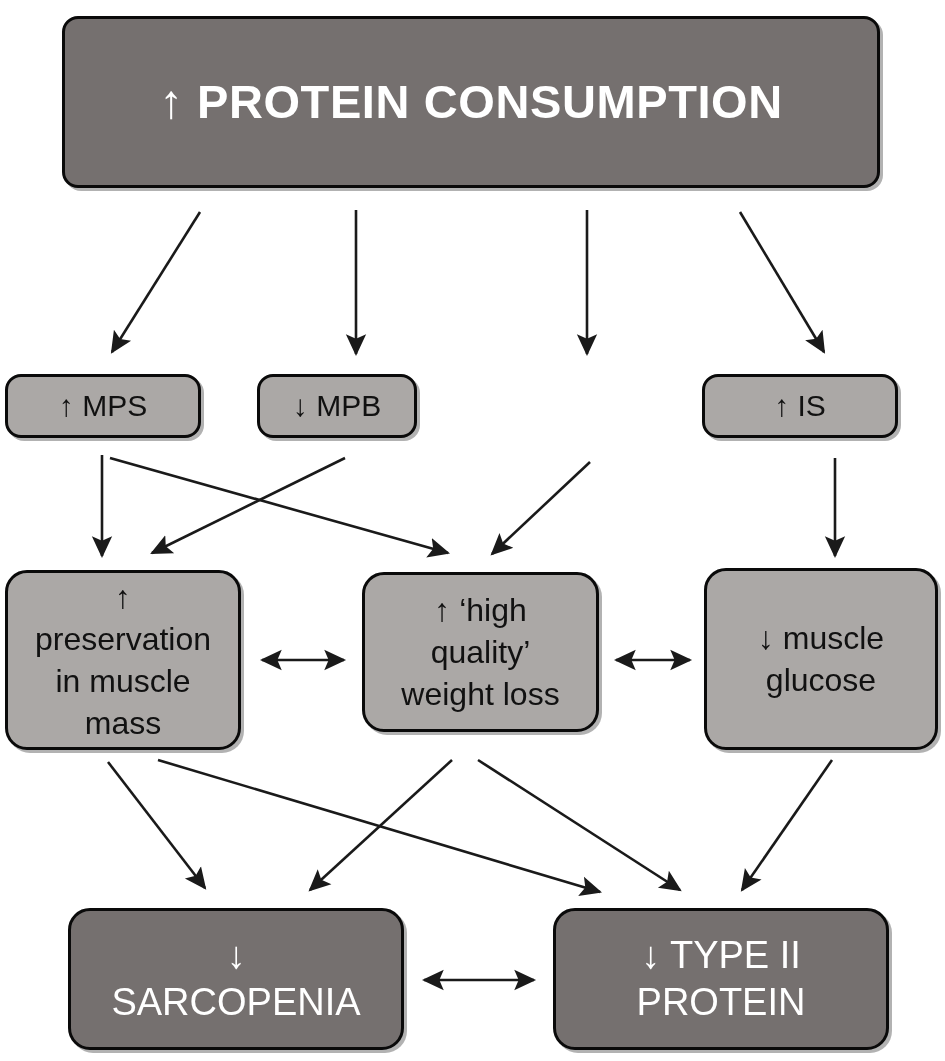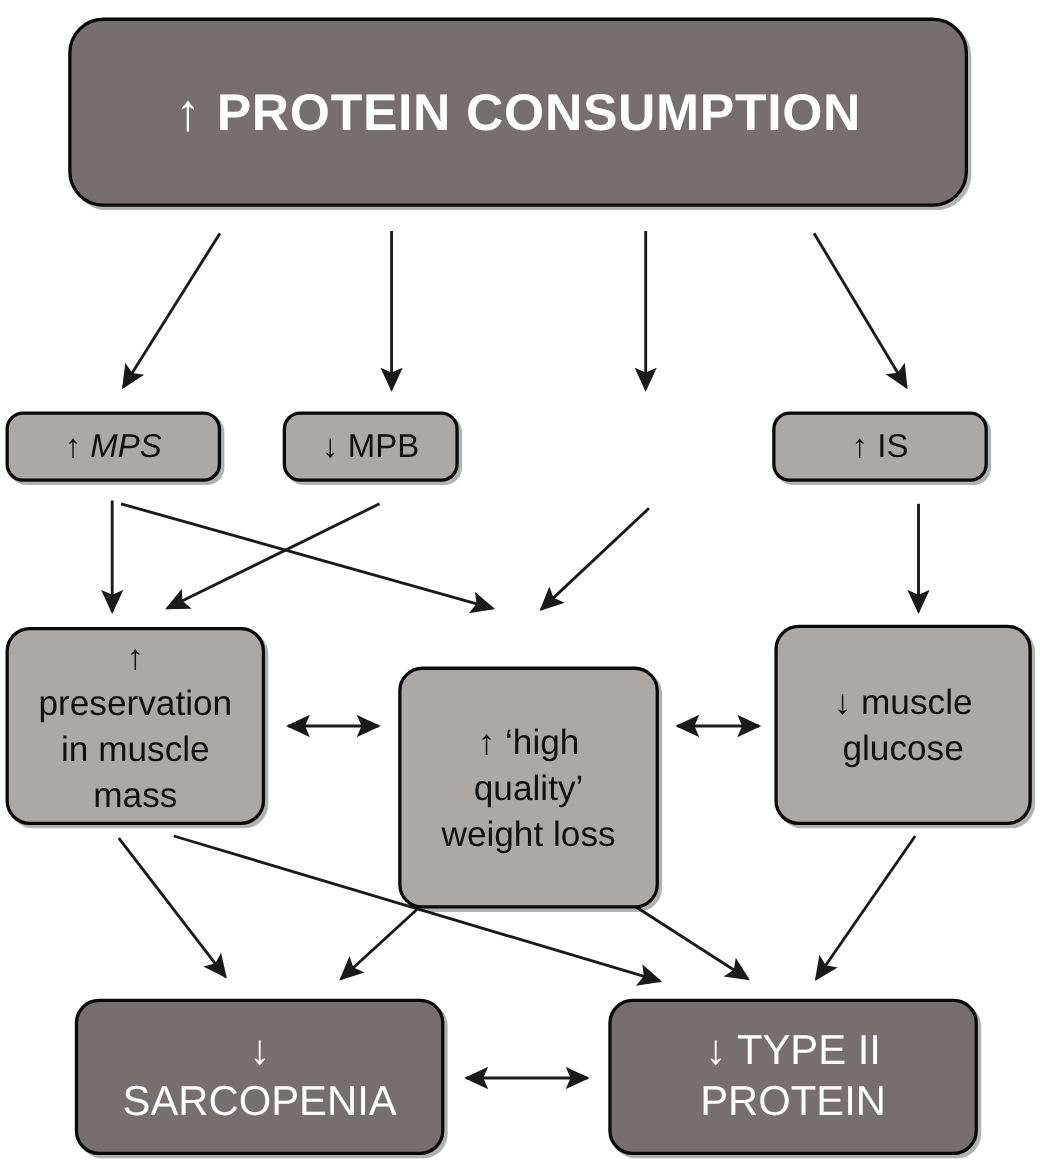--- a/index.html
+++ b/index.html
@@ -12,21 +12,21 @@
   .node{
     position:absolute;box-sizing:border-box;
     border:3px solid #0a0a0a;
     display:flex;align-items:center;justify-content:center;
     text-align:center;line-height:1.18;
     box-shadow:3px 3px 0 rgba(0,0,0,0.30);
   }
   .node-dark{background:#75706f;color:#ffffff;}
   .node-light{background:#aba8a6;color:#111111;}
   .node-title{
-    border-radius:32px;
+    border-radius:16px;
     font-size:47px;font-weight:bold;letter-spacing:0.6px;
   }
   .node-mid{
     border-radius:16px;
     font-size:30px;font-weight:normal;
   }
   .node-big{
     border-radius:22px;
     font-size:32px;font-weight:normal;line-height:1.32;
   }
@@ -74,41 +74,41 @@
       <line x1="832" y1="760" x2="742" y2="890" marker-end="url(#ah)"></line>
 
       <line x1="424" y1="980" x2="534" y2="980" marker-end="url(#ah)" marker-start="url(#ah-start)"></line>
     </g>
   </svg>
 
   <div class="node node-dark node-title" style="left:62px;top:16px;width:818px;height:172px;">
     <span class="lbl">↑ PROTEIN CONSUMPTION</span>
   </div>
 
-  <div class="node node-light node-mid" style="left:5px;top:374px;width:196px;height:64px;font-style:italic;">
+  <div class="node node-light node-mid" style="left:5px;top:374px;width:196px;height:64px;">
     <span class="lbl">↑ MPS</span>
   </div>
 
   <div class="node node-light node-mid" style="left:257px;top:374px;width:160px;height:64px;">
     <span class="lbl">↓ MPB</span>
   </div>
 
 
   <div class="node node-light node-mid" style="left:702px;top:374px;width:196px;height:64px;">
     <span class="lbl">↑ IS</span>
   </div>
 
   <div class="node node-light node-big" style="left:5px;top:570px;width:236px;height:180px;">
     <span class="lbl">↑
 preservation
 in muscle
 mass</span>
   </div>
 
-  <div class="node node-light node-big" style="left:362px;top:572px;width:237px;height:220px;margin-top:34px;">
+  <div class="node node-light node-big" style="left:362px;top:572px;width:237px;height:160px;">
     <span class="lbl">↑ ‘high
 quality’
 weight loss</span>
   </div>
 
   <div class="node node-light node-big" style="left:704px;top:568px;width:234px;height:182px;">
     <span class="lbl">↓ muscle
 glucose</span>
   </div>
 

